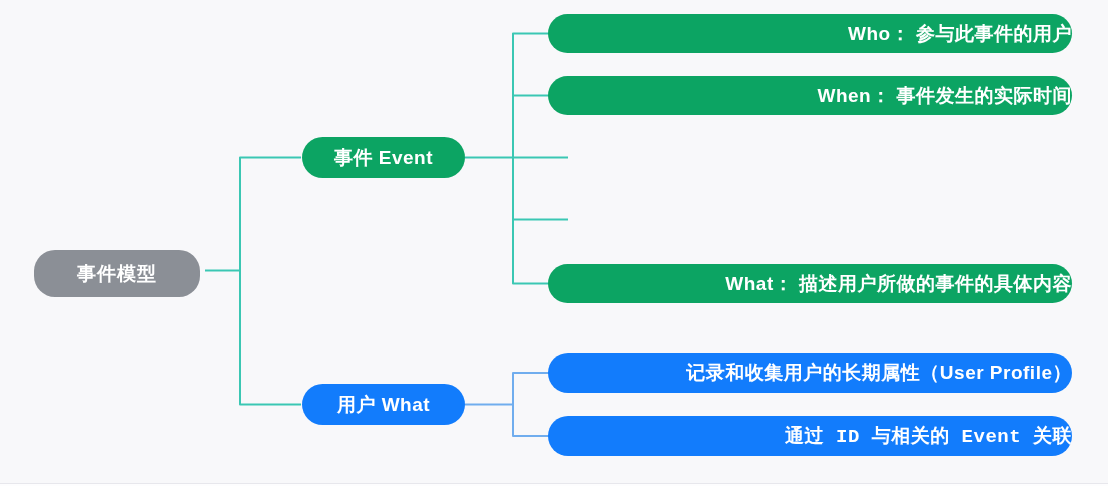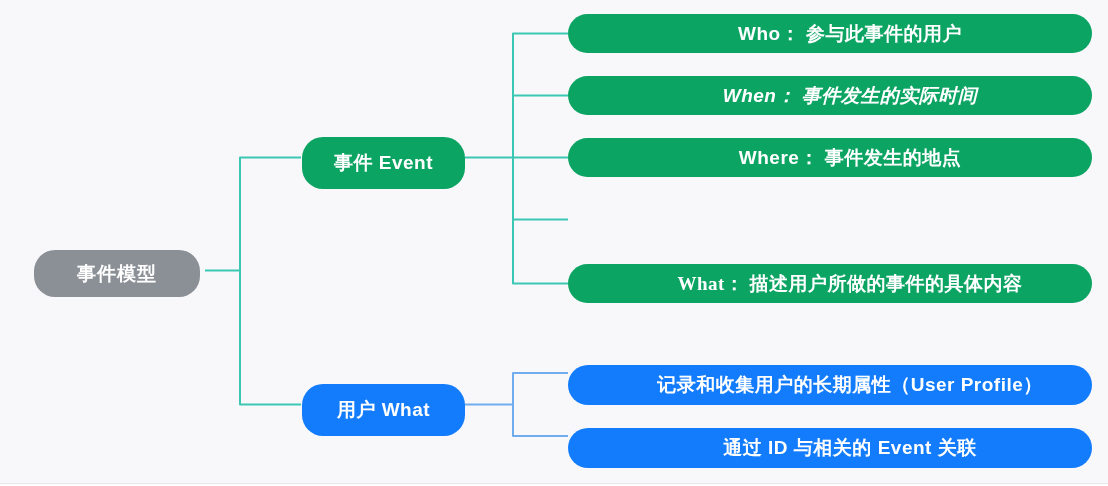--- a/index.html
+++ b/index.html
@@ -54,48 +54,48 @@
     width: 166px;
     height: 47px;
     border-radius: 21px;
     background: var(--root-fill, #8b8f96);
     font-size: 19px;
     letter-spacing: 1px;
   }
   .branch-node {
     left: 302px;
     width: 163px;
-    height: 52px;
+    height: 41px;
     border-radius: 21px;
     font-size: 19px;
     letter-spacing: 0.5px;
   }
   .branch-event { top: 137px; background: var(--event-fill, #0ca463); }
   .branch-user  { top: 384px; background: var(--user-fill, #127cfc); }
 
   .leaf-node {
-    left: 568px;
+    left: 548px;
     width: 524px;
     height: 39px;
     border-radius: 20px;
-    justify-content: center;
+    justify-content: flex-end;
     padding-left: 40px;
     font-size: 19px;
     letter-spacing: 0.5px;
   }
   .leaf-green { background: var(--event-fill, #0ca463); }
-  .leaf-blue  { background: var(--user-fill, #127cfc); height: 40px; margin-top: 12px; }
+  .leaf-blue  { background: var(--user-fill, #127cfc); height: 40px; }
 
   .leaf-1 { top: 14px; }
-  .leaf-2 { top: 76px; font-style: italic; }
+  .leaf-2 { top: 76px; }
   .leaf-3 { top: 138px; }
   .leaf-4 { top: 200px; }
-  .leaf-5 { top: 264px; font-family: Liberation Serif, serif; }
+  .leaf-5 { top: 264px; }
   .leaf-u1 { top: 353px; }
-  .leaf-u2 { top: 416px; }
+  .leaf-u2 { top: 416px; font-family: Liberation Mono, monospace; }
 </style>
 </head>
 <body>
 
 <div class="canvas">
 
   <svg class="connectors" viewBox="0 0 1108 486" xmlns="http://www.w3.org/2000/svg">
     <g class="teal-lines">
       <path d="M205 270.5 H240"></path>
       <path d="M301 157.5 H240 V404.5 H301"></path>
@@ -118,23 +118,20 @@
   <div class="node branch-node branch-event">
     <span>事件 Event</span>
   </div>
 
   <div class="node leaf-node leaf-green leaf-1">
     <span>Who： 参与此事件的用户</span>
   </div>
   <div class="node leaf-node leaf-green leaf-2">
     <span>When： 事件发生的实际时间</span>
   </div>
-  <div class="node leaf-node leaf-green leaf-3">
-    <span>Where： 事件发生的地点</span>
-  </div>
   <div class="node leaf-node leaf-green leaf-5">
     <span>What： 描述用户所做的事件的具体内容</span>
   </div>
 
   <div class="node branch-node branch-user">
     <span>用户 What</span>
   </div>
 
   <div class="node leaf-node leaf-blue leaf-u1">
     <span>记录和收集用户的长期属性（User Profile）</span>

